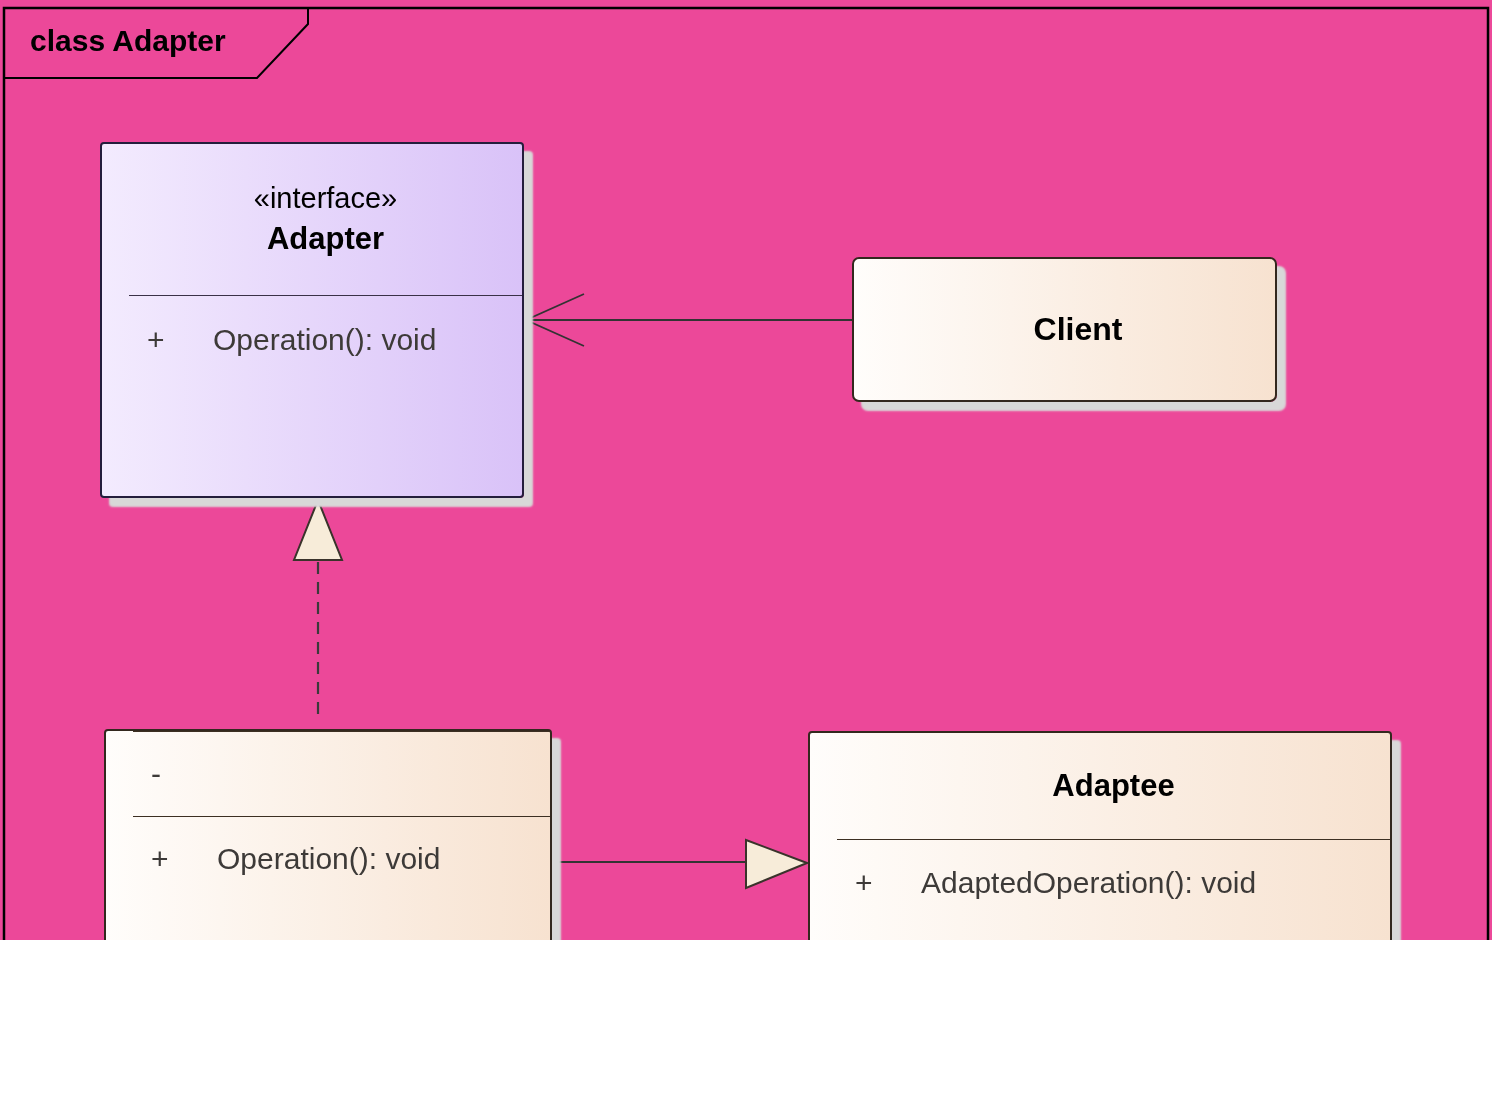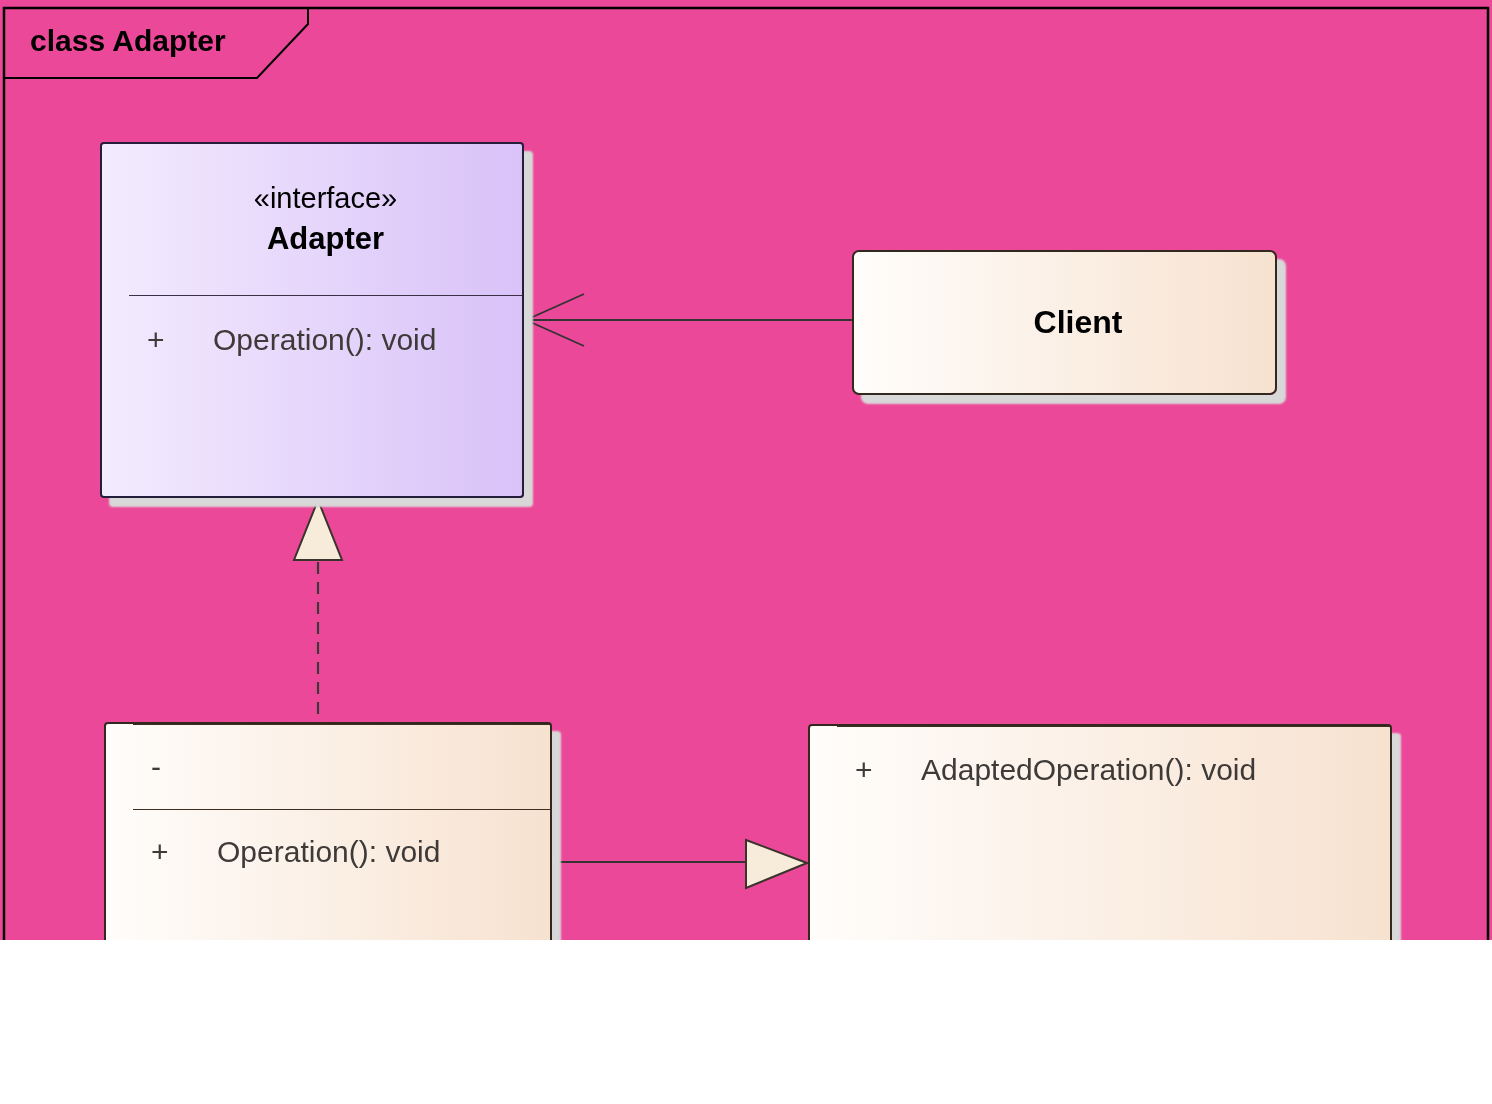--- a/index.html
+++ b/index.html
@@ -24,20 +24,21 @@
     box-sizing:border-box;
     padding-left:27px;
   }
   .purple{
     background:linear-gradient(90deg,#f3ebfe 0%,#d9c2f8 100%);
     border-color:#241e3c;
   }
   .cream{
     background:linear-gradient(90deg,#fffdfb 0%,#f7e2d0 100%);
     border-color:#33281e;
+    margin-top:7px;
   }
   .head{
     display:flex;flex-direction:column;
     align-items:center;justify-content:center;
     box-sizing:border-box;
   }
   .stereotype{font-size:29px;color:#000;}
   .class-name{font-size:31px;font-weight:bold;color:#000;}
   .compartment{
     border-top:1.5px solid #3a3147;
@@ -125,20 +126,23 @@
     </div>
     <div class="compartment">
       <div class="member">
         <span class="vis">+</span>
         <span class="sig">Operation(): void</span>
       </div>
     </div>
   </div>
 
   <div class="uml-class cream box-adaptee">
+    <div class="head">
+      <div class="class-name">Adaptee</div>
+    </div>
     <div class="compartment">
       <div class="member">
         <span class="vis">+</span>
         <span class="sig">AdaptedOperation(): void</span>
       </div>
     </div>
   </div>
 
 </div>
 

